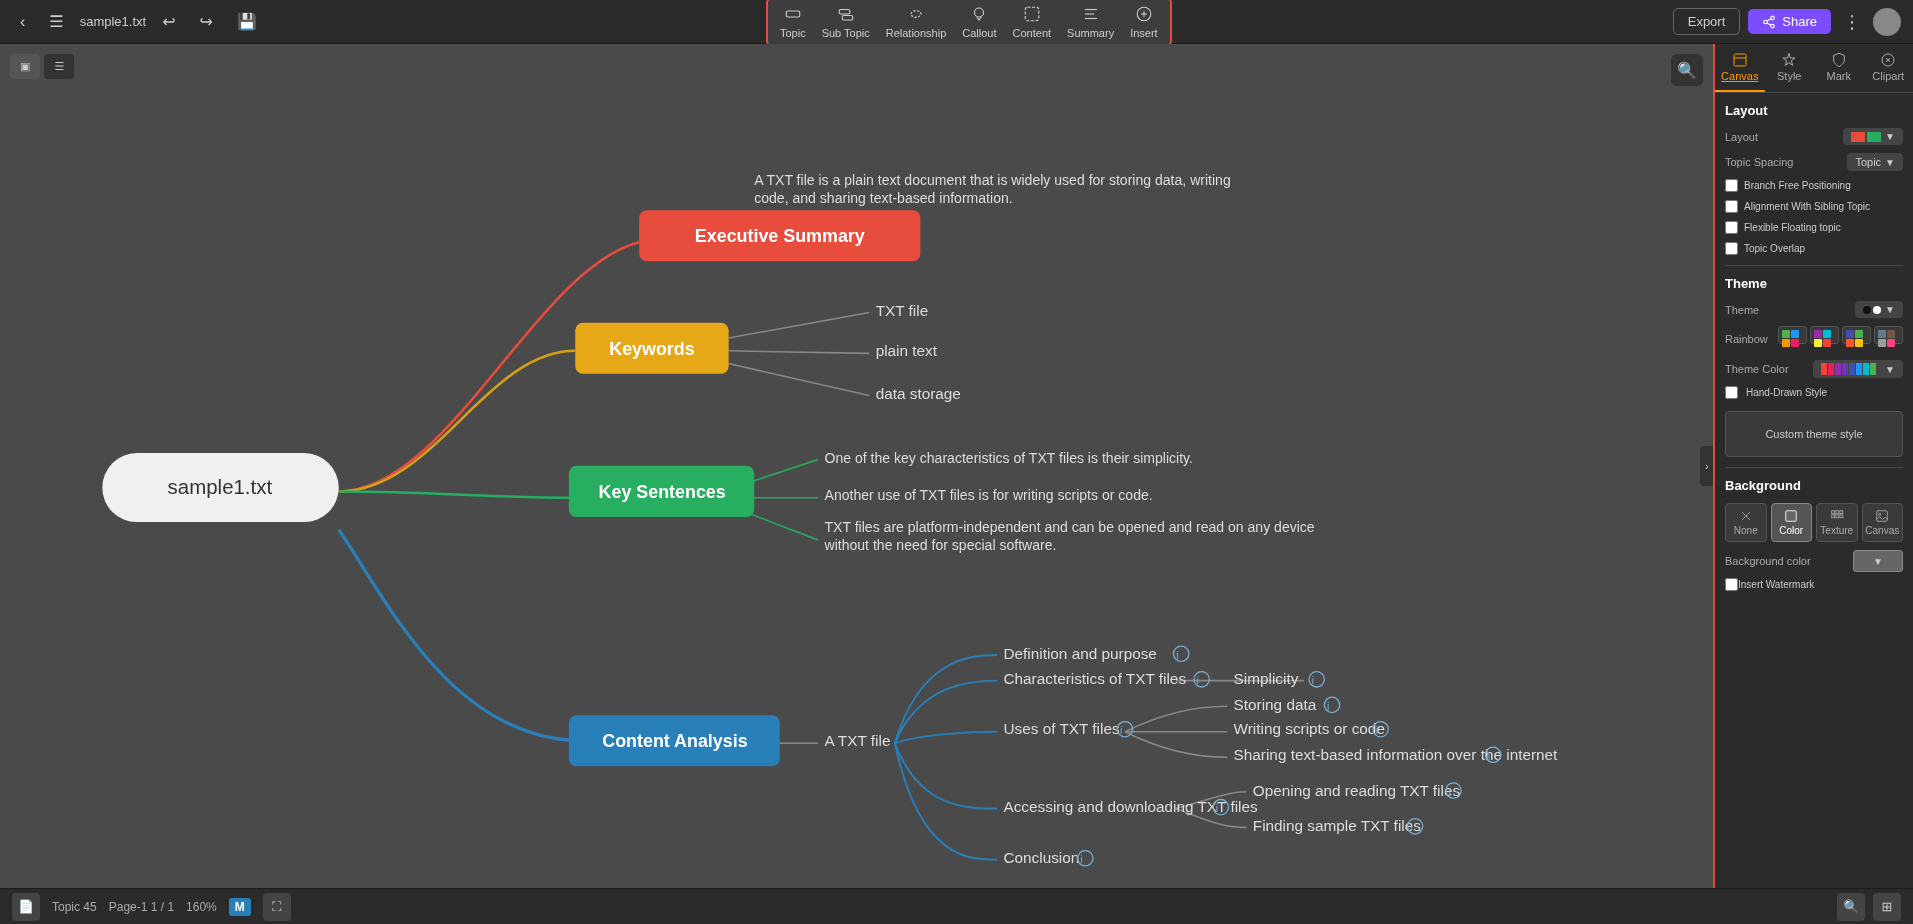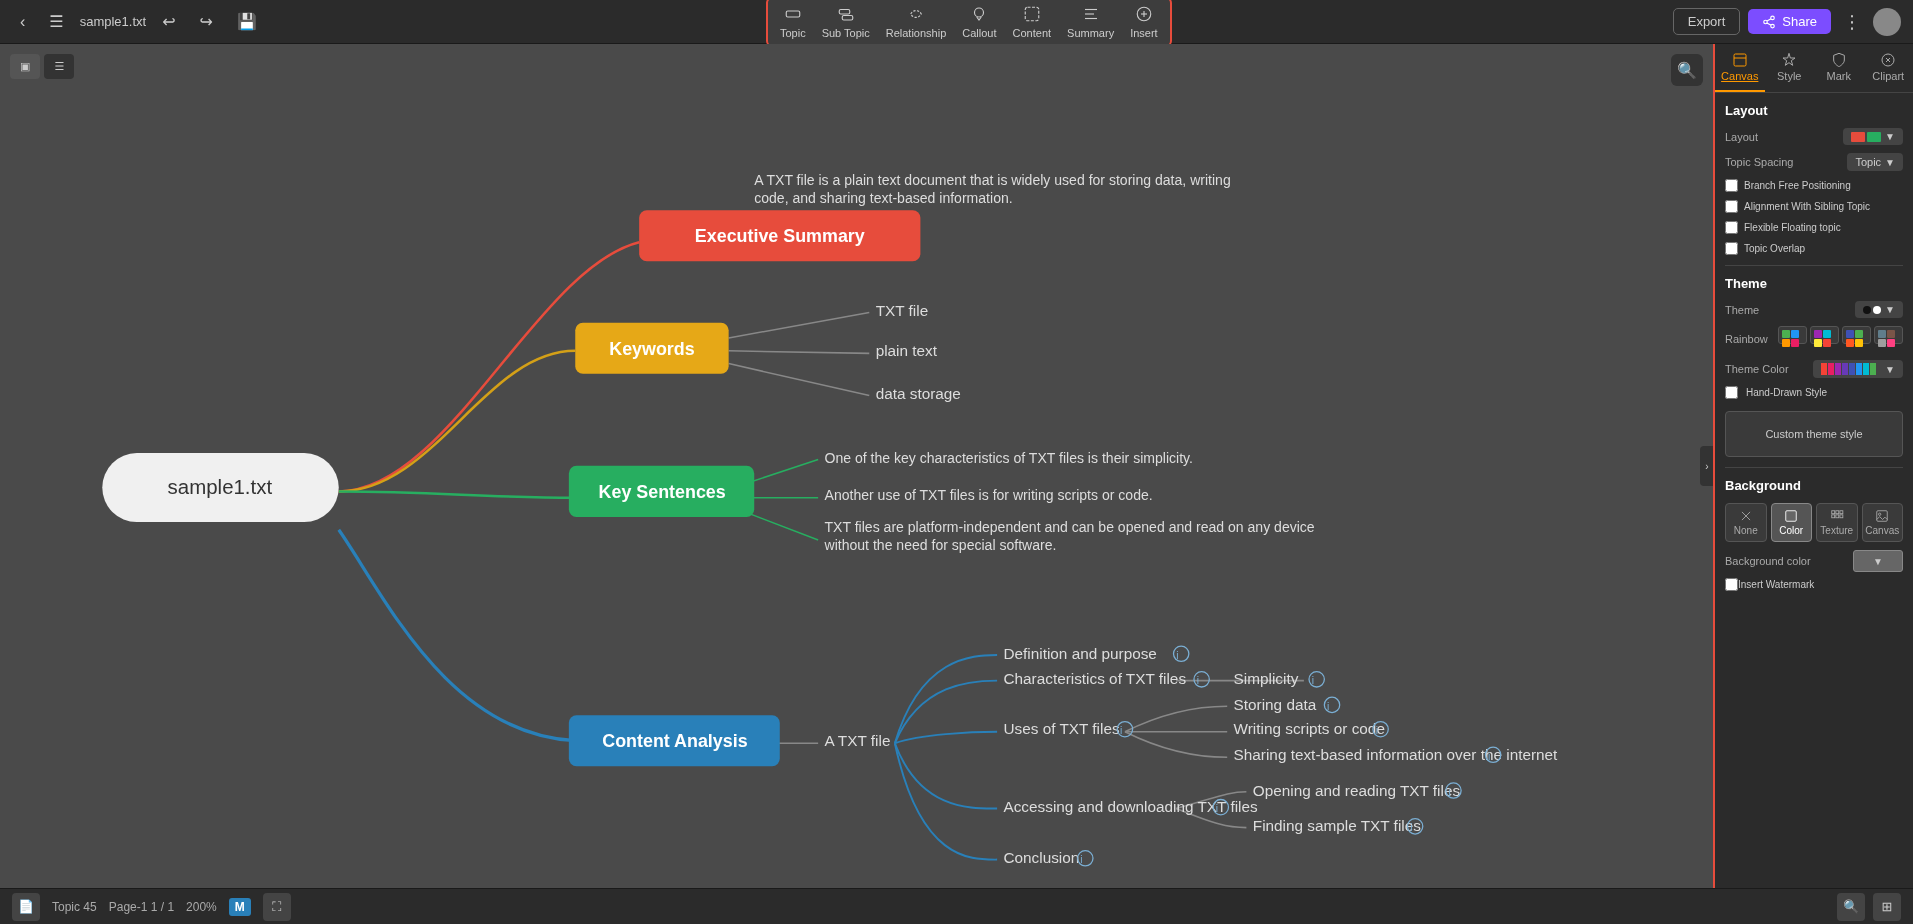--- a/index.html
+++ b/index.html
@@ -488,21 +488,21 @@
 
     </div>
   </div>
 </div>
 
 <div class="status-bar">
   <div class="status-left">
     <button class="status-btn">📄</button>
     <span>Topic 45</span>
     <span>Page-1  1 / 1</span>
-    <span>200%</span>
+    <span>160%</span>
     <button style="background:#2980b9;border:none;color:#fff;font-weight:900;padding:2px 6px;border-radius:3px;cursor:pointer;font-size:12px;">M</button>
     <button class="status-btn">⛶</button>
   </div>
   <div class="status-right">
     <button class="status-btn">🔍</button>
     <button class="status-btn">⊞</button>
   </div>
 </div>
 
 </body></html>

